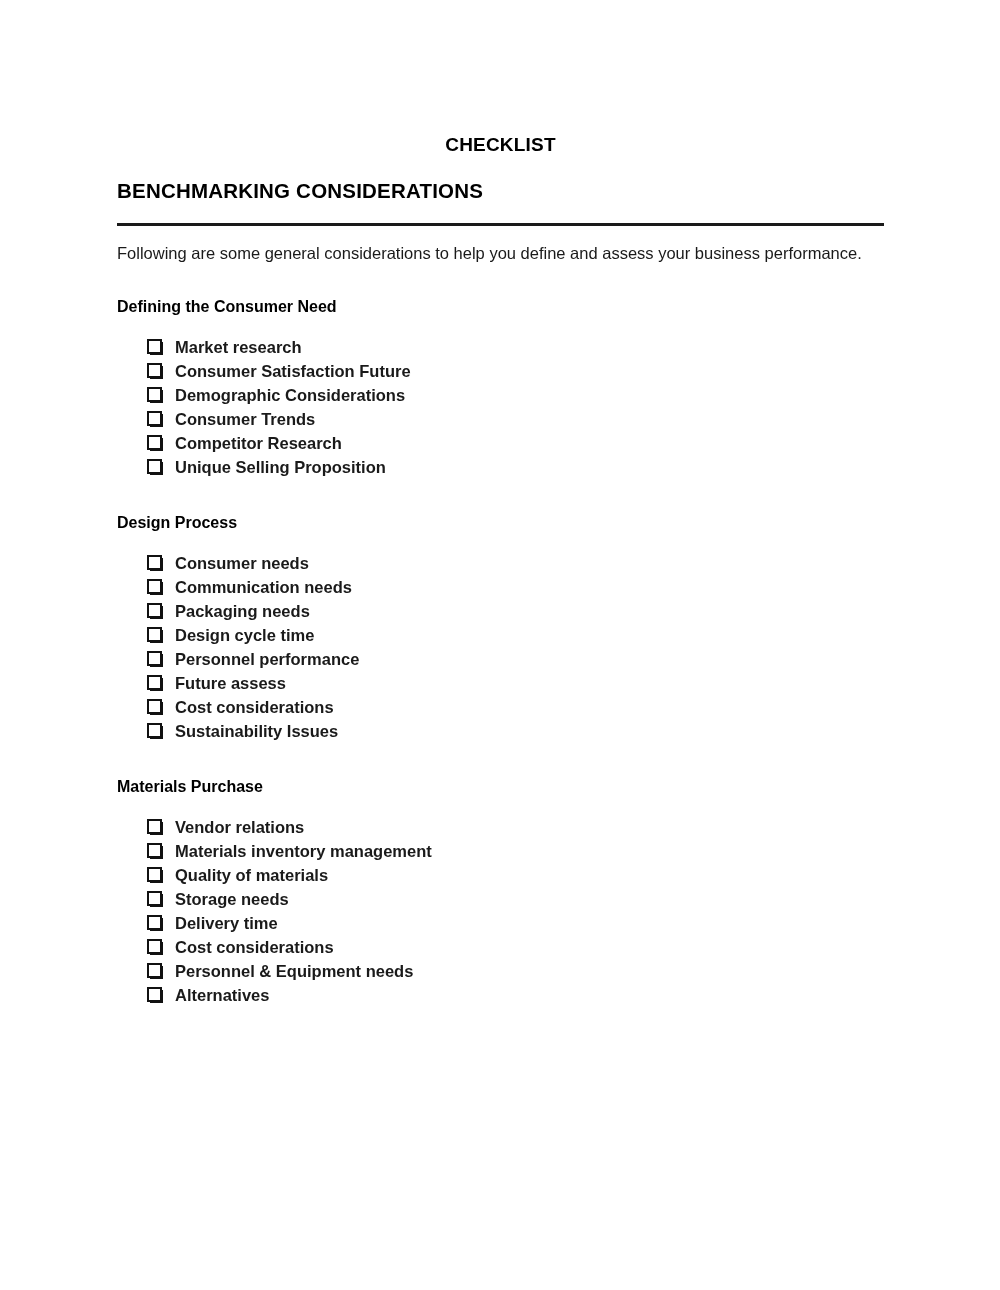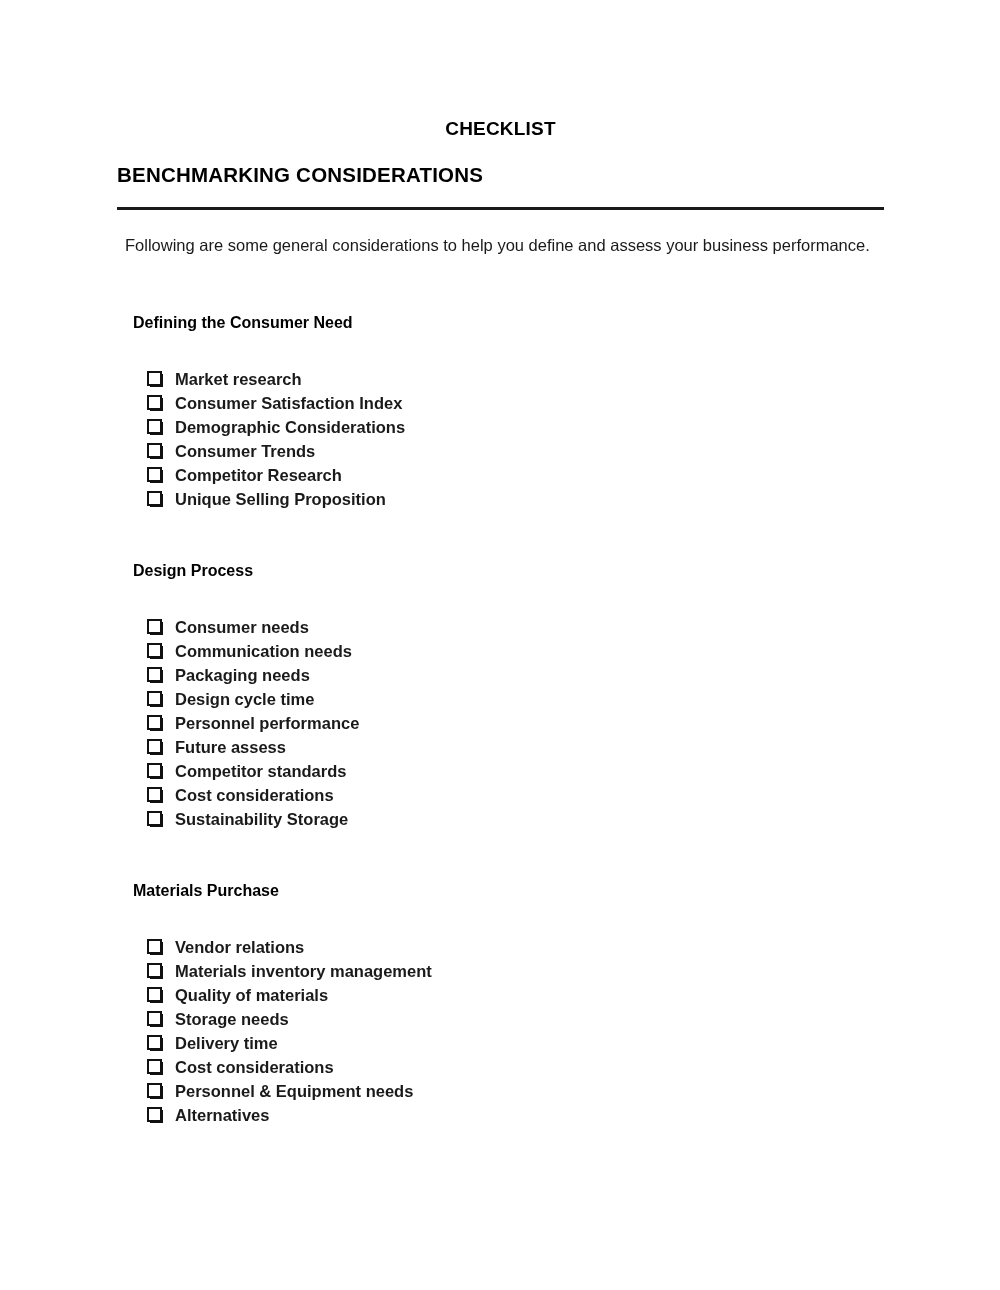--- a/index.html
+++ b/index.html
@@ -15,21 +15,21 @@
     background: #ffffff;
     font-family: "Liberation Sans", sans-serif;
     color: #000000;
     overflow: hidden;
     box-sizing: border-box;
   }
 
   .content {
     position: absolute;
     left: 117px;
-    top: 0;
+    top: 16px;
     width: 767px;
   }
 
   
   .doc-title {
     text-align: center;
     font-size: 19px;
     font-weight: bold;
     letter-spacing: 0.2px;
     margin: 0;
@@ -51,35 +51,35 @@
     margin-top: 20px;
     height: 3px;
     background: #1a1a1a;
     width: 100%;
   }
 
   
   .intro {
     font-size: 16.5px;
     line-height: 20px;
-    margin: 8px;
+    margin: 0;
     padding-top: 17px;
     color: #1a1a1a;
   }
 
   
   .section {
     padding-top: 34px;
   }
 
   .section-heading {
     font-size: 16px;
     font-weight: bold;
     line-height: 20px;
-    margin: 16px;
+    margin: 0;
     color: #000000;
   }
 
   .check-list {
     list-style: none;
     margin: 0;
     padding: 18px 0 0 0;
   }
 
   .check-item {
@@ -141,21 +141,21 @@
         <section class="section">
           <h3 class="section-heading">Defining the Consumer Need</h3>
           <ul class="check-list">
             <li class="check-item"><span class="checkbox-icon">
                 <span class="shadow"></span>
                 <span class="box"></span>
               </span><span class="item-label">Market research</span></li>
             <li class="check-item"><span class="checkbox-icon">
                 <span class="shadow"></span>
                 <span class="box"></span>
-              </span><span class="item-label">Consumer Satisfaction Index</span></li>
+              </span><span class="item-label">Consumer Satisfaction Future</span></li>
             <li class="check-item"><span class="checkbox-icon">
                 <span class="shadow"></span>
                 <span class="box"></span>
               </span><span class="item-label">Demographic Considerations</span></li>
             <li class="check-item"><span class="checkbox-icon">
                 <span class="shadow"></span>
                 <span class="box"></span>
               </span><span class="item-label">Consumer Trends</span></li>
             <li class="check-item"><span class="checkbox-icon">
                 <span class="shadow"></span>
@@ -190,29 +190,25 @@
                 <span class="shadow"></span>
                 <span class="box"></span>
               </span><span class="item-label">Personnel performance</span></li>
             <li class="check-item"><span class="checkbox-icon">
                 <span class="shadow"></span>
                 <span class="box"></span>
               </span><span class="item-label">Future assess</span></li>
             <li class="check-item"><span class="checkbox-icon">
                 <span class="shadow"></span>
                 <span class="box"></span>
-              </span><span class="item-label">Competitor standards</span></li>
-            <li class="check-item"><span class="checkbox-icon">
-                <span class="shadow"></span>
-                <span class="box"></span>
               </span><span class="item-label">Cost considerations</span></li>
             <li class="check-item"><span class="checkbox-icon">
                 <span class="shadow"></span>
                 <span class="box"></span>
-              </span><span class="item-label">Sustainability Storage</span></li>
+              </span><span class="item-label">Sustainability Issues</span></li>
           </ul>
         </section>
         <section class="section">
           <h3 class="section-heading">Materials Purchase</h3>
           <ul class="check-list">
             <li class="check-item"><span class="checkbox-icon">
                 <span class="shadow"></span>
                 <span class="box"></span>
               </span><span class="item-label">Vendor relations</span></li>
             <li class="check-item"><span class="checkbox-icon">

